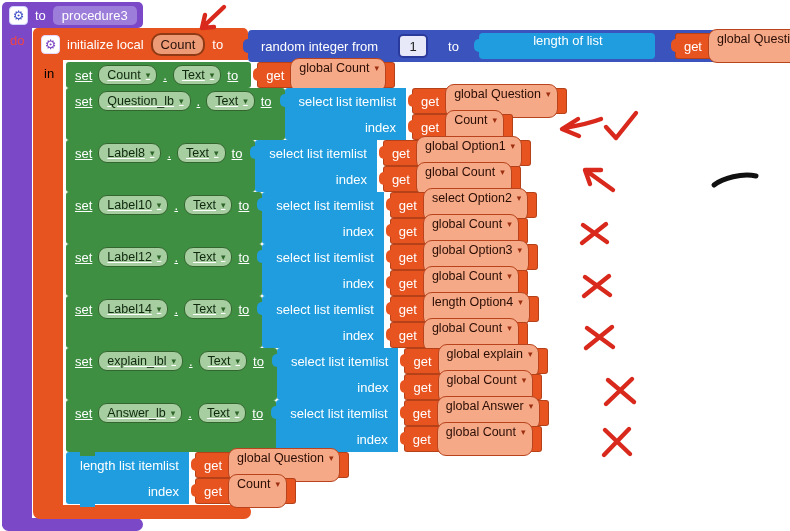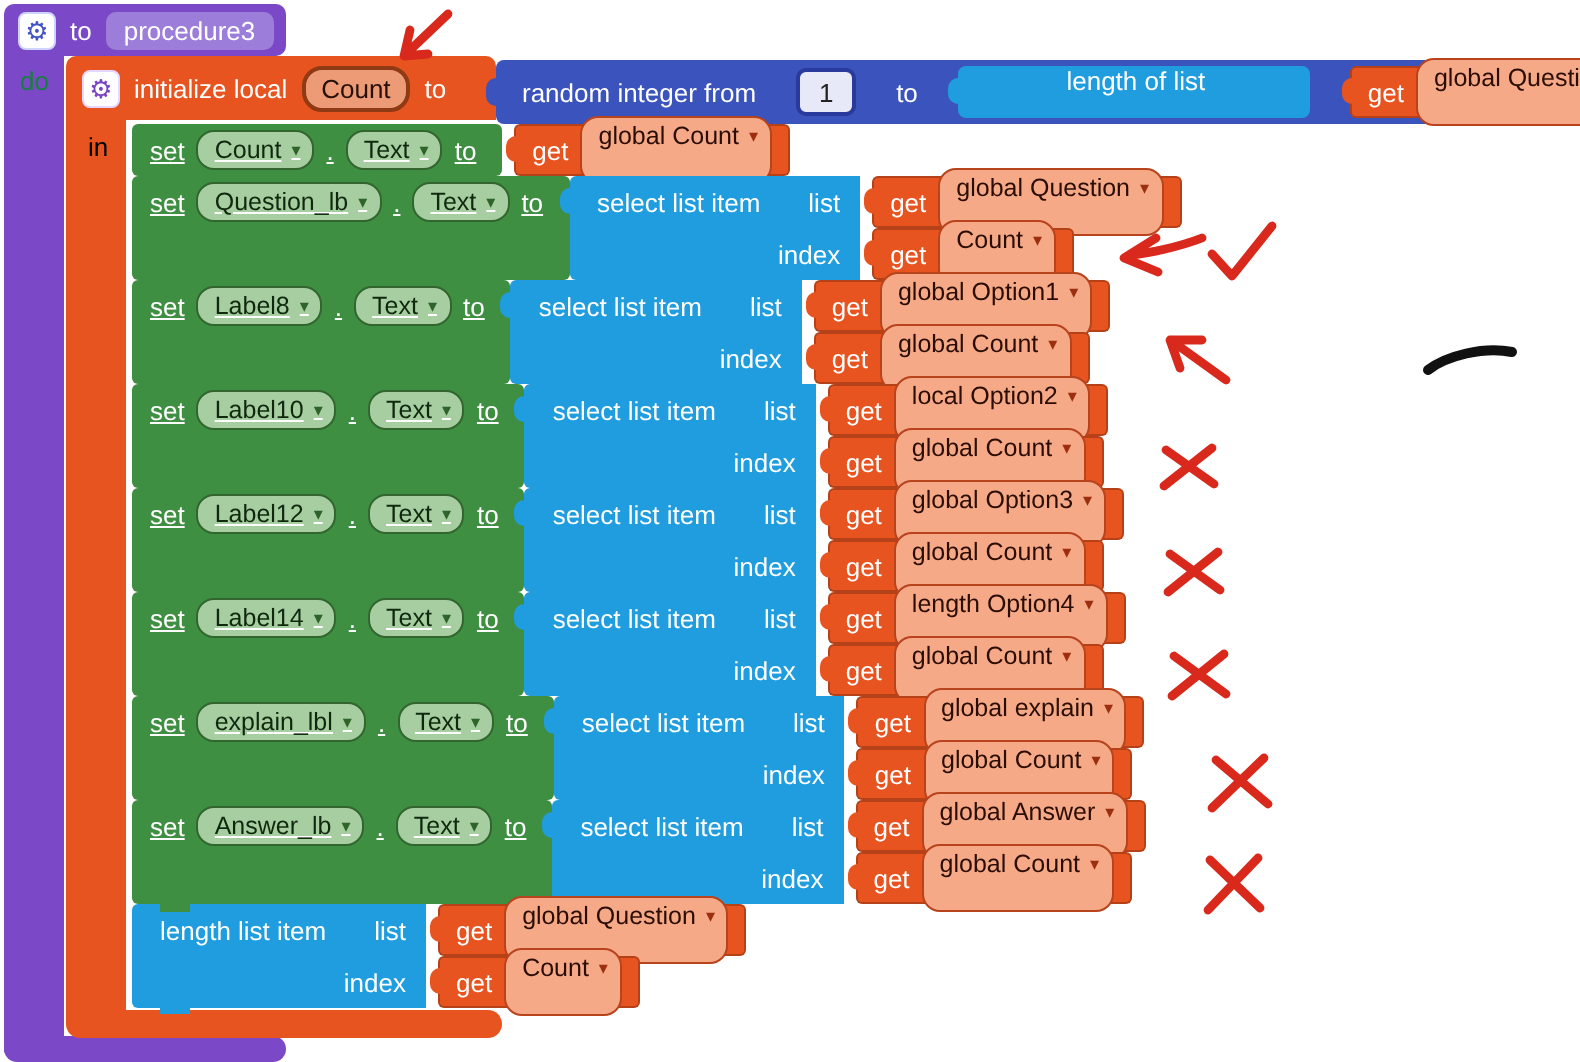--- a/index.html
+++ b/index.html
@@ -20,21 +20,21 @@
           font-family:"Liberation Sans",sans-serif;font-size:13px;color:#fff;}
   .abs{position:absolute;}
   .blk{box-sizing:border-box;}
 
   
   .pp-top{left:2px;top:2px;width:141px;height:26px;background:var(--purple);
           border-radius:5px;display:flex;align-items:center;gap:7px;padding:0 7px;}
   .pp-col{left:2px;top:14px;width:30px;height:512px;background:var(--purple);}
   .pp-bottom{left:2px;top:518px;width:141px;height:13px;background:var(--purple);
              border-radius:0 7px 7px 7px;}
-  .lbl-do{left:10px;top:33px;color:#15803d;}
+  .lbl-do{left:10px;top:33px;color:#ef4444;}
   .lbl-in{left:44px;top:66px;color:#000000;}
 
   .gear{width:17px;height:17px;background:#fff;border-radius:4px;display:flex;align-items:center;
         justify-content:center;font-size:13px;line-height:1;flex:0 0 auto;}
   .gear.blue{color:#4353C8;border:1px solid #cfd4ff;}
   .gear.purp{color:#7B44C2;border:1px solid #e4d8ff;}
 
   .name-pill{background:var(--purpleLight);border-radius:5px;padding:2px 9px;color:#fff;}
 
   
@@ -76,21 +76,21 @@
   .gblock .ginner{display:flex;align-items:center;gap:6px;height:26px;padding:0 13px 0 9px;text-decoration:underline;}
   .h1{height:26px;} .h2{height:52px;}
   .gpill{background:var(--greenPill);border:1px solid var(--greenPillBorder);color:#10280e;
          border-radius:9px;padding:0 6px 0 8px;height:18px;display:flex;align-items:center;gap:5px;
          font-size:12.5px;}
   .gpill .tri{color:#2E6429;font-size:9px;line-height:1;}
 
   
   .sel{display:grid;grid-template-columns:max-content max-content;}
   .bcell{background:var(--cyan);height:26px;display:flex;align-items:center;justify-content:flex-end;
-         gap:24px;padding:0 10px 0 14px;position:relative;}
+         gap:0;padding:0 10px 0 14px;position:relative;}
   .bcell.top{border-radius:3px 0 0 0;}
   .bcell.bot{border-radius:0 0 0 3px;justify-content:flex-end;}
   .bcell.plugged::before{content:'';position:absolute;left:-5px;top:6px;width:6px;height:13px;
                          background:var(--cyan);border-radius:5px 0 0 5px;}
   .getcell{height:26px;display:flex;align-items:center;padding-left:6px;}
 
   .notch-green{left:80px;top:452px;width:15px;height:4px;background:var(--green);}
   .notch-cyan{left:80px;top:503px;width:15px;height:4px;background:var(--cyan);}
 
   .annotations{left:0;top:0;width:790px;height:531px;pointer-events:none;}
@@ -274,21 +274,21 @@
       </div>
       <div class="sel">
         <div class="bcell top plugged">
             <span>select list item</span>
             <span>list</span>
           </div>
         <div class="getcell">
             <span class="oget">
               <span>get</span>
               <span class="opill">
-                <span>local Option2</span>
+                <span>select Option2</span>
                 <span class="tri">▾</span>
               </span>
             </span>
           </div>
         <div class="bcell bot">
             <span>index</span>
           </div>
         <div class="getcell">
             <span class="oget">
               <span>get</span>

